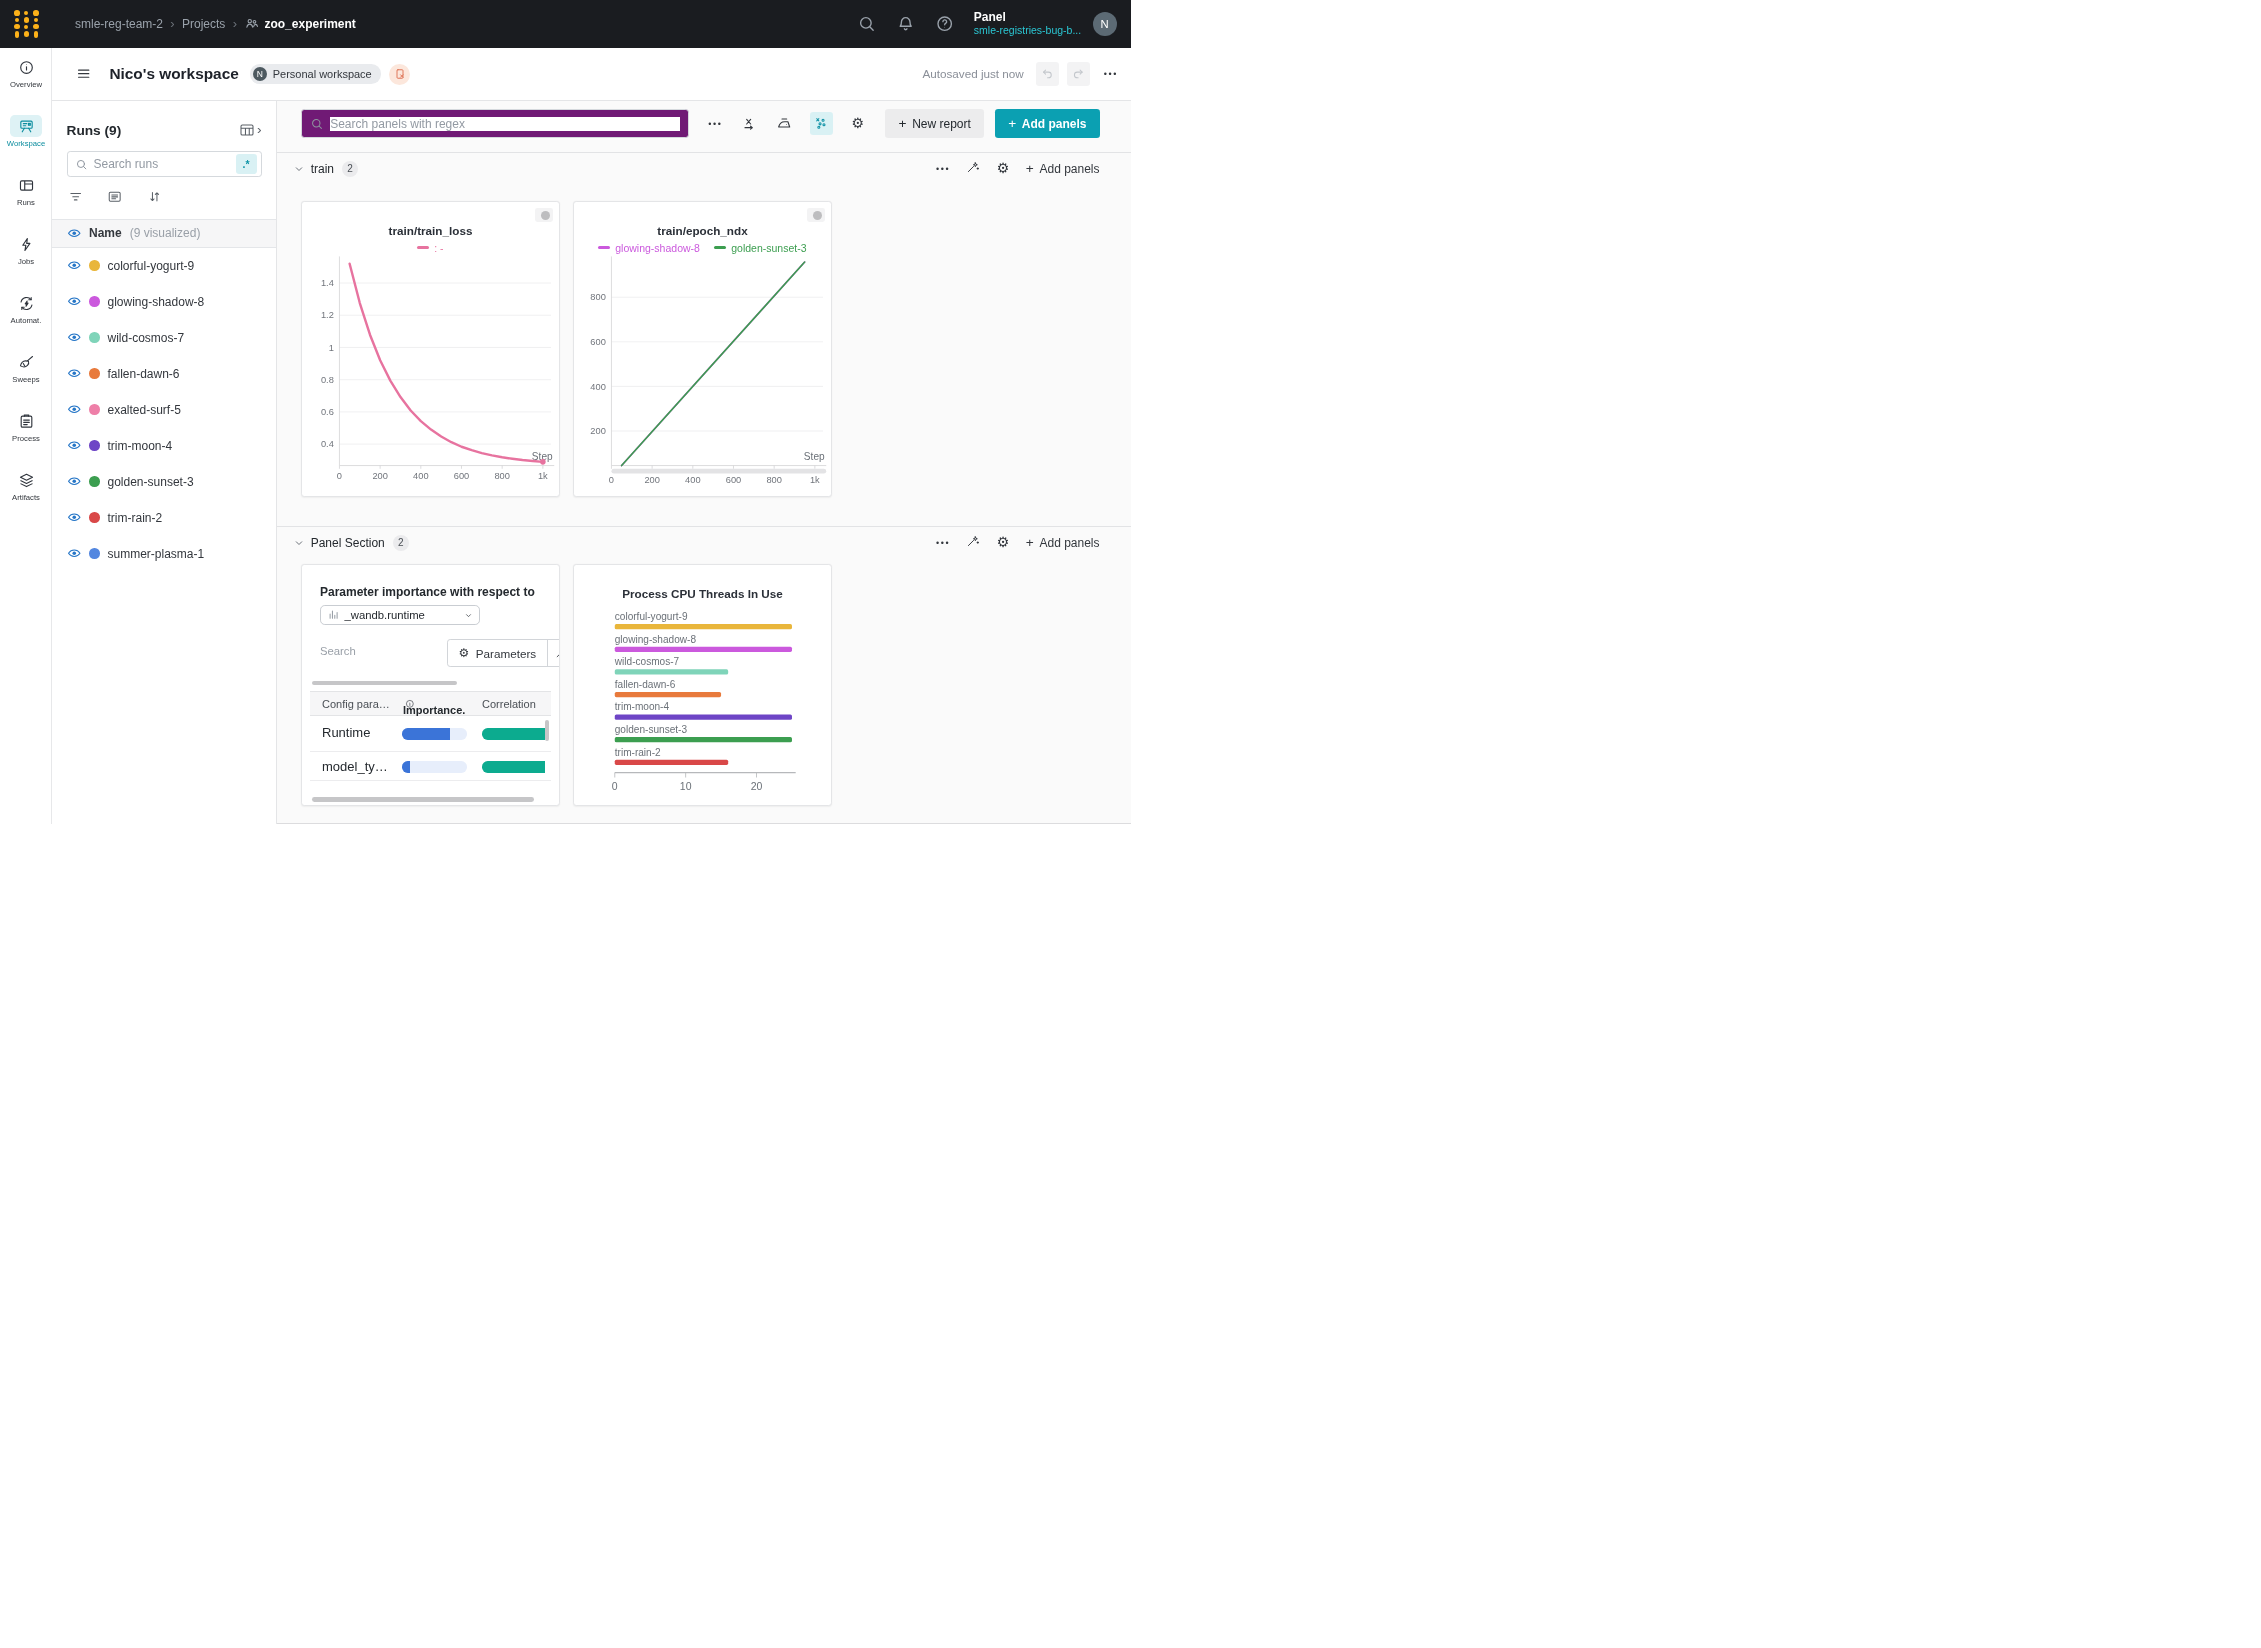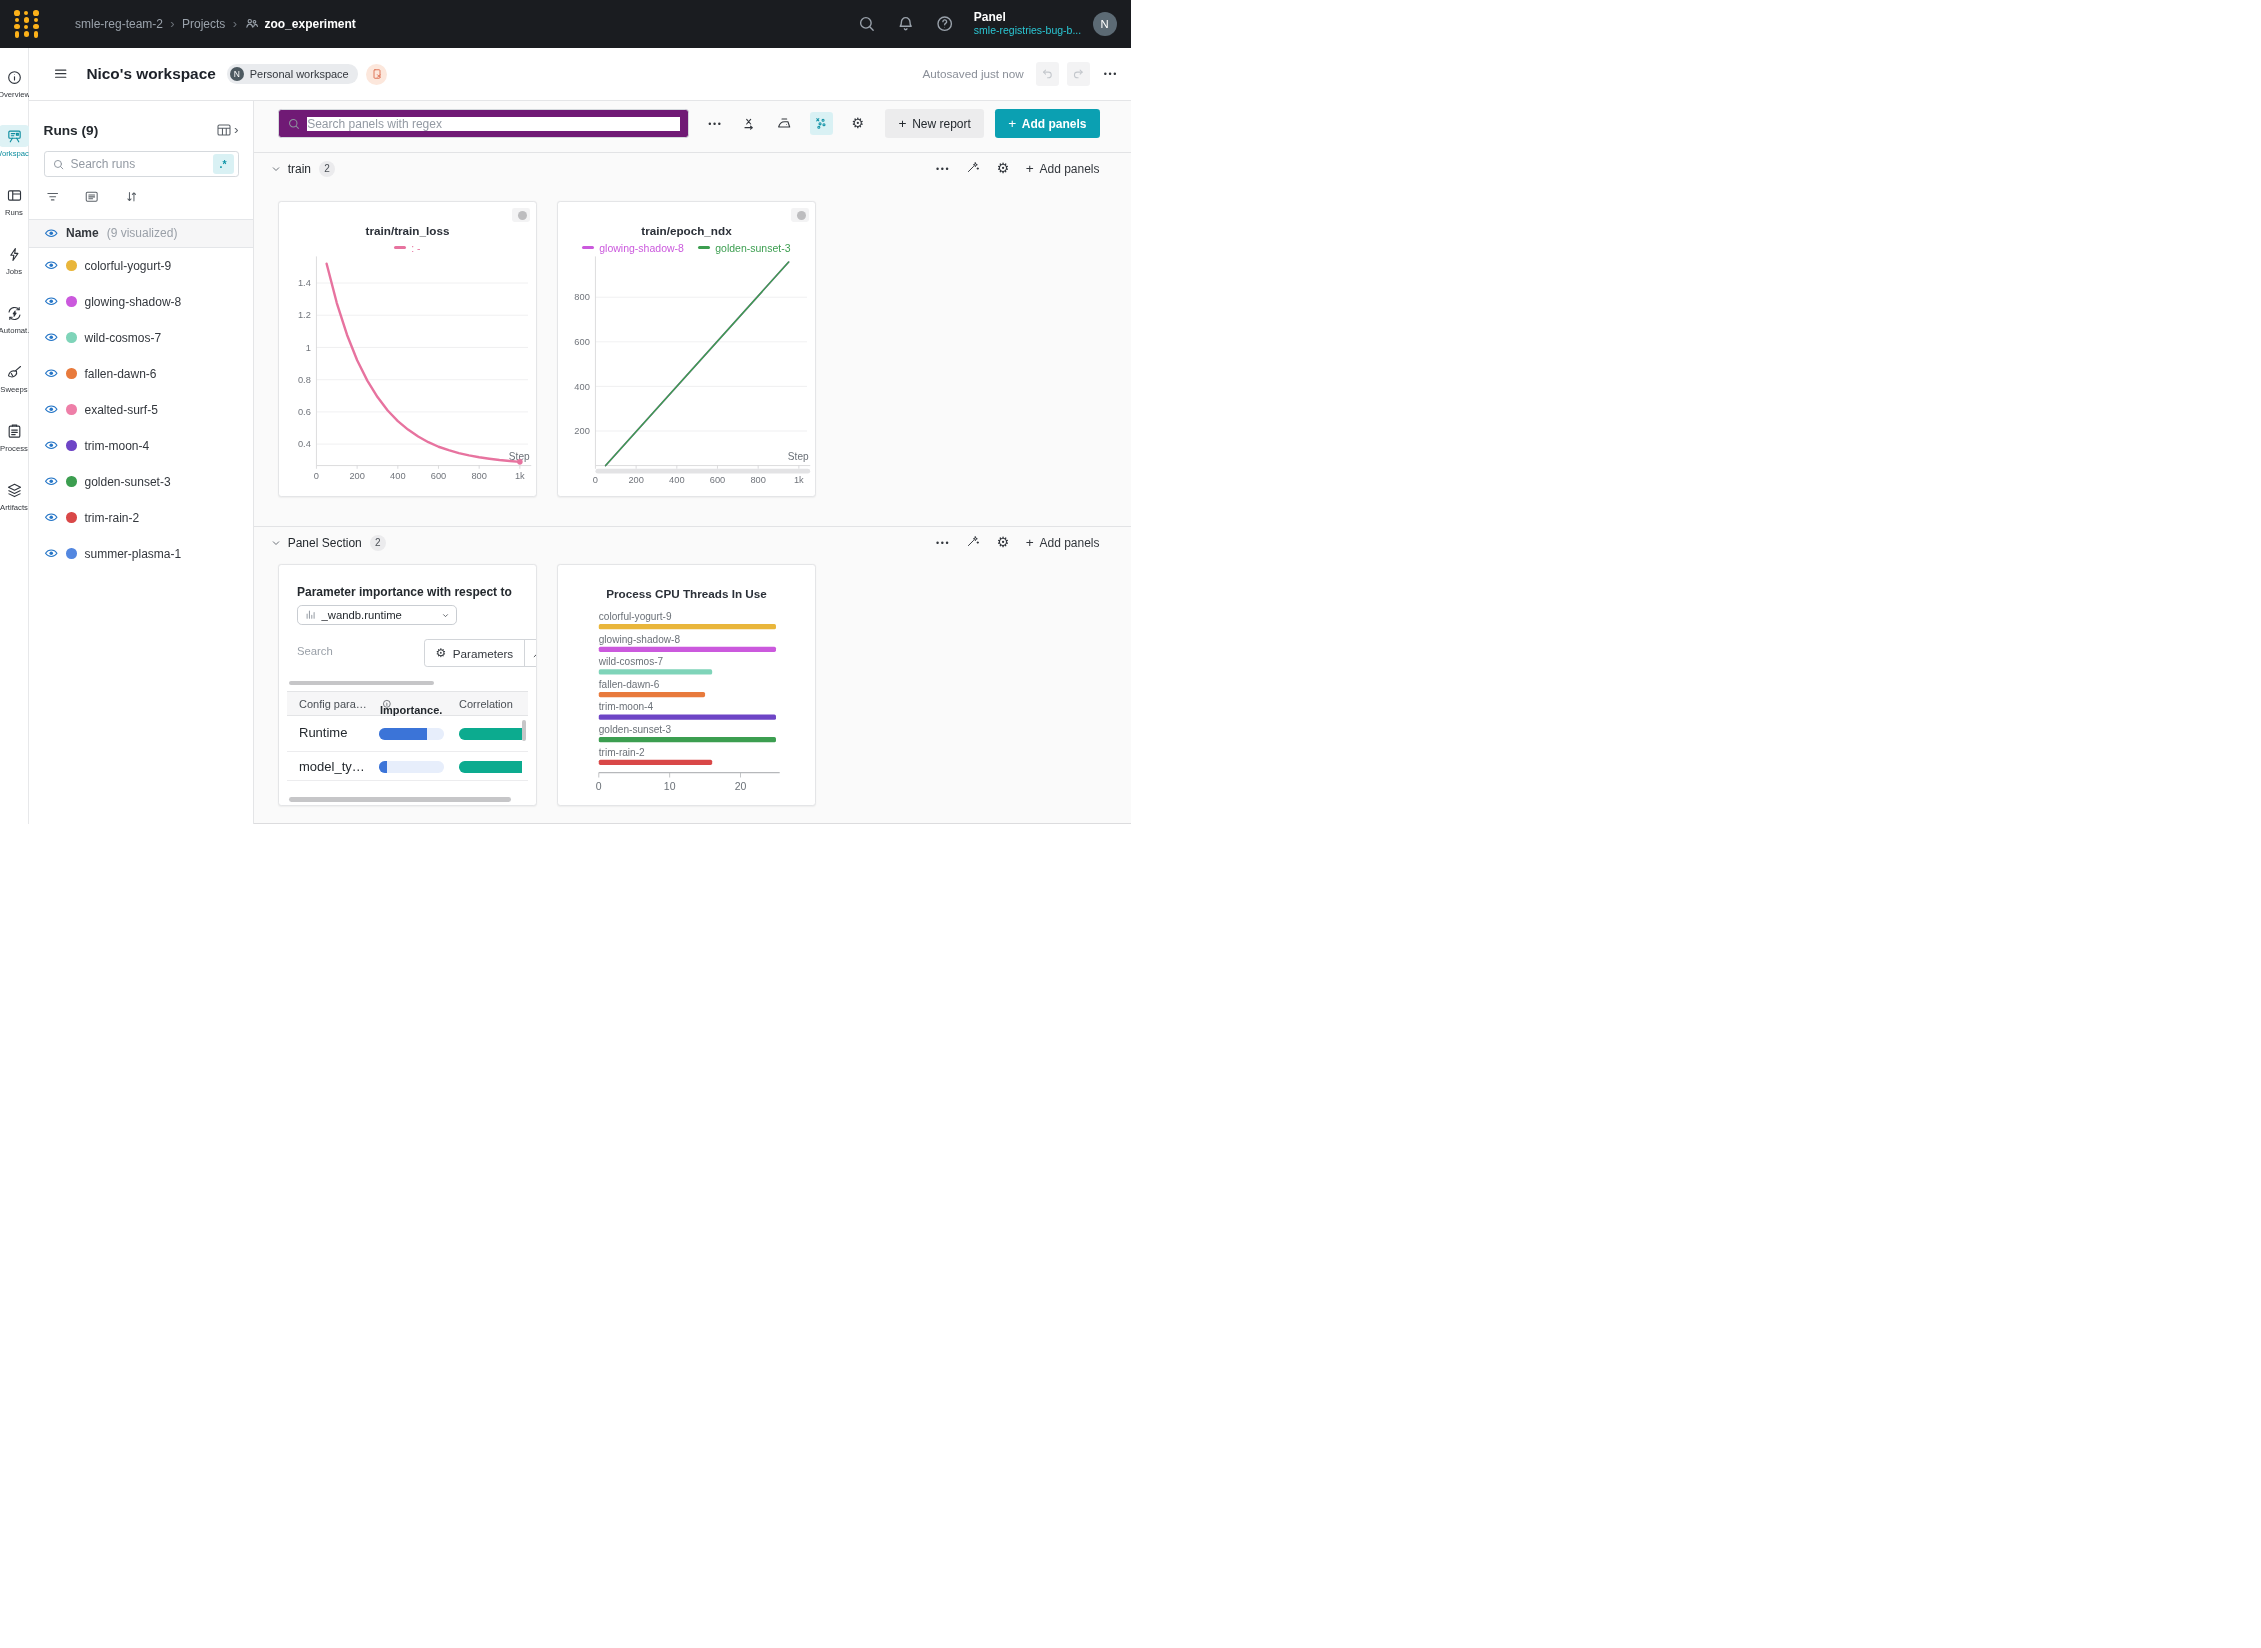--- a/index.html
+++ b/index.html
@@ -15,21 +15,21 @@
   .crumb .proj { color:#fff; font-weight:700; display:flex; align-items:center; gap:4.8px; }
   .nav-right { position:absolute; right:0; top:0; height:48px; display:flex; align-items:center; }
   .nav-ic { width:19.4px; height:19.4px; margin-right:19.4px; cursor:pointer; }
   .nav-user { text-align:left; margin-right:11.3px; cursor:pointer; }
   .nav-user .nm { color:#fff; font-size:12px; font-weight:700; line-height:13.7px; }
   .nav-user .org { color:#2bc7d4; font-size:10.5px; line-height:13px; }
   .avatar { width:24px; height:24px; border-radius:50%; background:#5c6a74; color:#fff; font-size:11.3px; display:flex; align-items:center; justify-content:center; margin-right:14.5px; cursor:pointer; }
 
   
   .app { position:absolute; top:48px; left:0; right:0; bottom:0; display:flex; }
-  .rail { width:29px; background:#fff; border-right:0.8px solid #e7e8ea; padding-top:18px; display:flex; flex-direction:column; align-items:center; }
+  .rail { width:52px; background:#fff; border-right:0.8px solid #e7e8ea; padding-top:8px; display:flex; flex-direction:column; align-items:flex-start; }
   .rail-item { height:59px; width:52px; display:flex; flex-direction:column; align-items:center; cursor:pointer; }
   .rail-item .ric { width:32px; height:22px; border-radius:4.8px; display:flex; align-items:center; justify-content:center; }
   .rail-item.active .ric { background:#def2f5; }
   .rail-item .rlb { font-size:7.7px; margin-top:2.4px; color:#33373d; }
   .rail-item.active .rlb { color:#0c8d9f; }
 
   .content { flex:1; display:flex; flex-direction:column; min-width:0; }
   .ws-header { height:53px; background:#fff; border-bottom:0.8px solid #e4e5e7; display:flex; align-items:center; position:relative; }
   .burger { margin-left:24px; cursor:pointer; }
   .ws-title { font-size:15.4px; font-weight:700; color:#1d2129; margin-left:18px; }
@@ -80,21 +80,21 @@
   .btn-teal { background:#0ba0b2; color:#fff; padding:0 13px; margin-left:11.3px; font-weight:700; }
 
   .section { border-top:0.8px solid #e2e3e5; margin-top:13.7px; }
   .section.second { margin-top:0; }
   .sec-head { height:32px; display:flex; align-items:center; padding:0 31.5px 0 16px; }
   .sec-chev { cursor:pointer; display:flex; }
   .sec-title { font-size:12px; color:#24292e; margin-left:5.7px; }
   .sec-count { margin-left:8px; width:16px; height:16px; border-radius:50%; background:#ebebed; color:#4a4f55; font-size:10px; display:flex; align-items:center; justify-content:center; }
   .sec-actions { margin-left:auto; display:flex; align-items:center; gap:16px; color:#33373d; }
   .sec-add { display:flex; align-items:center; gap:5.7px; font-size:12px; cursor:pointer; }
-  .panels-row { display:flex; gap:20px; padding:16px 0 29px 24px; }
+  .panels-row { display:flex; gap:13px; padding:16px 0 29px 24px; }
   .panels-row.second { padding:5.7px 0 0 24px; }
 
   .panel { width:259px; background:#fff; border:0.8px solid #e4e5e7; border-radius:3.2px; box-shadow:0 0.8px 1.6px rgba(0,0,0,.05); position:relative; overflow:hidden; }
   .panel.chart { height:296px; }
   .panel.bottom { height:242px; }
   .c-title { position:absolute; top:22px; left:0; right:0; text-align:center; font-size:11.7px; font-weight:700; color:#2b3038; }
   .c-legend { position:absolute; top:40px; left:0; right:0; display:flex; justify-content:center; align-items:center; gap:14.5px; }
   .lg-item { display:flex; align-items:center; gap:4.8px; font-size:10.5px; }
   .lg-dash { width:12px; height:2.4px; border-radius:1.6px; }
   .c-handle { position:absolute; top:6.5px; right:6.5px; width:18px; height:13.7px; background:#f3f3f4; border-radius:2.4px; display:flex; align-items:center; justify-content:flex-end; padding-right:2.4px; cursor:grab; }

